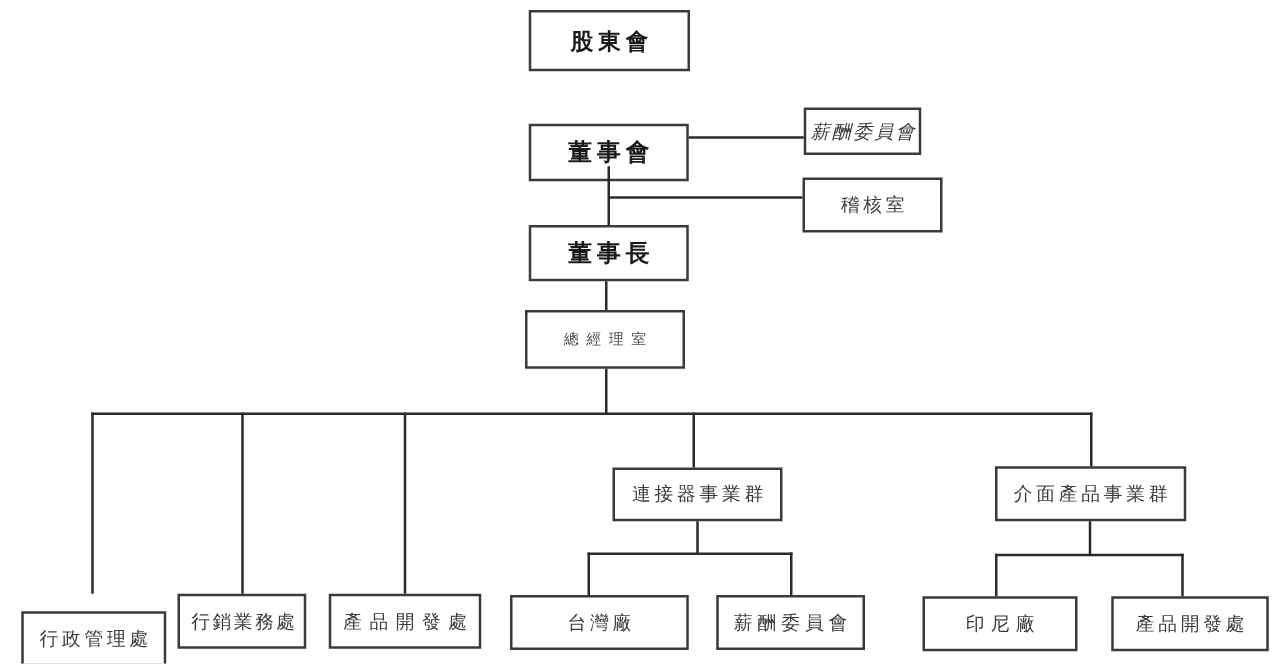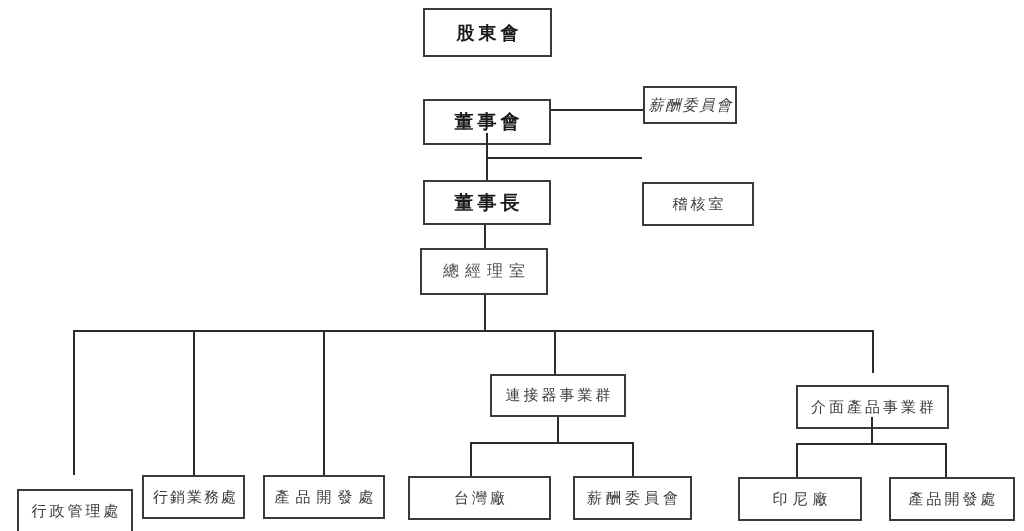--- a/index.html
+++ b/index.html
@@ -40,28 +40,28 @@
     position: absolute;
     background: var(--line, #2b2b2b);
   }
   .line.v { width: 2px; }
   .line.h { height: 2px; }
 
   
   #n-shareholders { left: 423px; top: 8px;   width: 129px; height: 49px; font-size: 18px; text-align: center; }
   #n-board        { left: 423px; top: 99px;  width: 128px; height: 46px; }
   #n-compensation { left: 643px; top: 86px;  width: 94px; height: 38px; letter-spacing: 2px; padding-left: 2px; font-style: italic; }
-  #n-audit        { left: 642px; top: 142px; width: 112px; height: 44px; margin-top: 40px; }
+  #n-audit        { left: 642px; top: 142px; width: 112px; height: 44px; }
   #n-chairman     { left: 423px; top: 180px; width: 128px; height: 45px; }
-  #n-gm           { left: 420px; top: 248px; width: 128px; height: 47px; font-size: 16px; letter-spacing: 6px; padding-left: 6px; color: #4f4f4f; }
+  #n-gm           { left: 420px; top: 248px; width: 128px; height: 47px; font-size: 12px; letter-spacing: 6px; padding-left: 6px; color: #4f4f4f; }
   #n-admin        { left: 17px;  top: 475px; width: 116px; height: 44px; margin-top: 14px; }
   #n-marketing    { left: 142px; top: 475px; width: 103px; height: 44px; letter-spacing: 2px; padding-left: 4px; }
   #n-proddev      { left: 263px; top: 475px; width: 122px; height: 44px; letter-spacing: 6px; padding-left: 6px; }
   #n-connbg       { left: 490px; top: 374px; width: 136px; height: 43px; }
-  #n-ifacebg      { left: 796px; top: 373px; width: 153px; height: 44px; margin-top: 12px; }
+  #n-ifacebg      { left: 796px; top: 373px; width: 153px; height: 44px; }
   #n-taiwan       { left: 408px; top: 476px; width: 143px; height: 44px; }
   #n-dongguan     { left: 573px; top: 476px; width: 119px; height: 44px; letter-spacing: 4px; padding-left: 4px; }
   #n-indonesia    { left: 738px; top: 477px; width: 124px; height: 44px; letter-spacing: 5px; padding-left: 5px; }
   #n-malaysia     { left: 889px; top: 477px; width: 126px; height: 44px; }
 
   
   #c-board-chairman { left: 486px; top: 133px; height: 47px; }
   #c-board-comp     { left: 551px; top: 109px; width: 92px; }
   #c-riser-audit    { left: 487px; top: 157px; width: 155px; }
   #c-chairman-gm    { left: 484px; top: 225px; height: 23px; }

